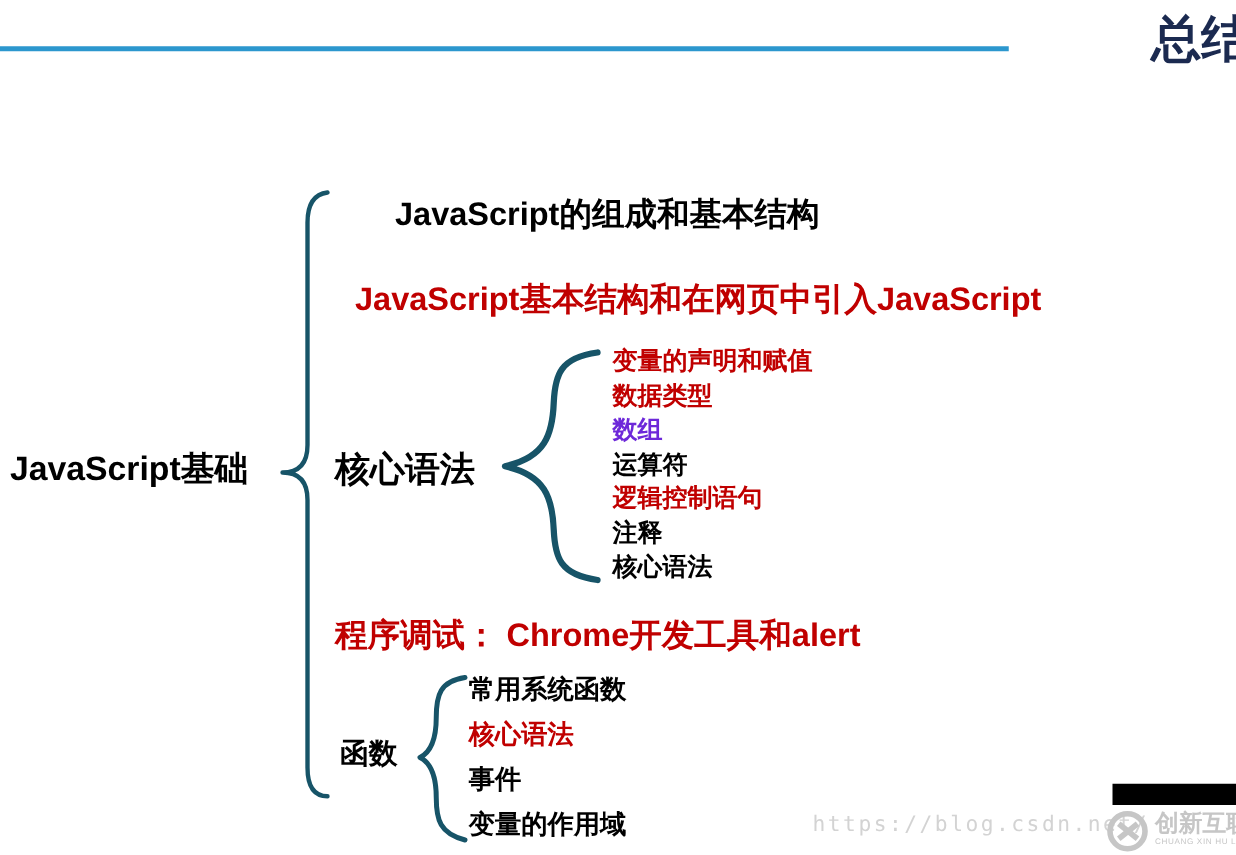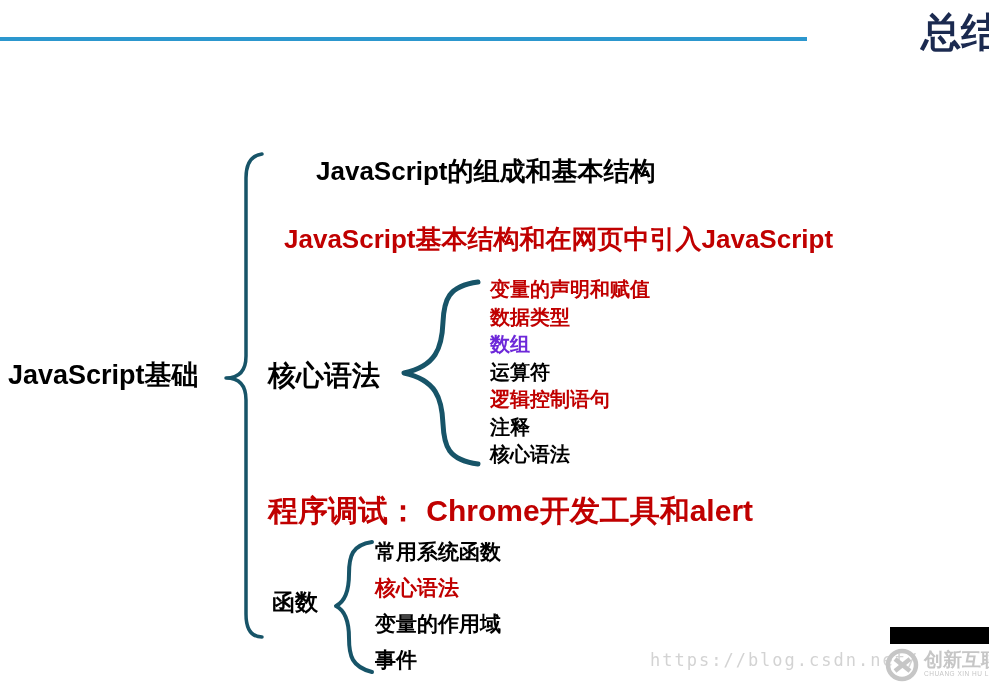--- a/index.html
+++ b/index.html
@@ -36,21 +36,21 @@
     position: absolute;
     font-weight: bold;
     line-height: 1.15;
     white-space: nowrap;
     color: var(--text-black);
   }
   .root-label   { left: 8px;   top: 360px; font-size: 27px; text-align: right; }
   .n-composition{ left: 284px; top: 157px; font-size: 26px; }
   .n-intro      { left: 284px; top: 225px; font-size: 26px; }
   .n-core       { left: 268px; top: 360px; font-size: 28px; }
-  .n-debug      { left: 268px; top: 494px; font-size: 30px; }
+  .n-debug      { left: 268px; top: 494px; font-size: 26px; }
   .n-functions  { left: 272px; top: 589px; font-size: 23px; }
 
   .item-list {
     position: absolute;
     font-weight: bold;
     white-space: nowrap;
   }
   .core-items { left: 490px; top: 276px; font-size: 20px; }
   .core-items .mm-item { line-height: 27.5px; }
   .fn-items   { left: 375px; top: 534px; font-size: 21px; }
@@ -143,22 +143,22 @@
 
   <div class="node n-functions">函数</div>
 
   <svg class="brace" style="left:332px; top:536px;" width="44" height="142" viewBox="0 0 44 142">
     <path d="M 40,6 C 20,9 17,20 17,38 C 17,56 12,66 4,70 C 12,74 17,84 17,102 C 17,120 20,131 40,136" stroke-width="4"></path>
   </svg>
 
   <div class="item-list fn-items">
     <div class="mm-item" style="color: rgb(0, 0, 0);">常用系统函数</div>
     <div class="mm-item" style="color: rgb(192, 0, 0);">核心语法</div>
+    <div class="mm-item" style="color: rgb(0, 0, 0);">事件</div>
     <div class="mm-item" style="color: rgb(0, 0, 0);">变量的作用域</div>
-    <div class="mm-item" style="color: rgb(0, 0, 0);">事件</div>
   </div>
 
   <div class="wm-url">https://blog.csdn.net/</div>
   <div class="wm-blackbox"></div>
   <div class="wm-logo">
     <svg class="wm-logo-icon" viewBox="0 0 36 36">
       <circle cx="18" cy="18" r="14" stroke-width="4.5"></circle>
       <line x1="11" y1="12" x2="26" y2="24" stroke-width="4.5"></line>
       <line x1="26" y1="12" x2="11" y2="24" stroke-width="4.5"></line>
     </svg>

